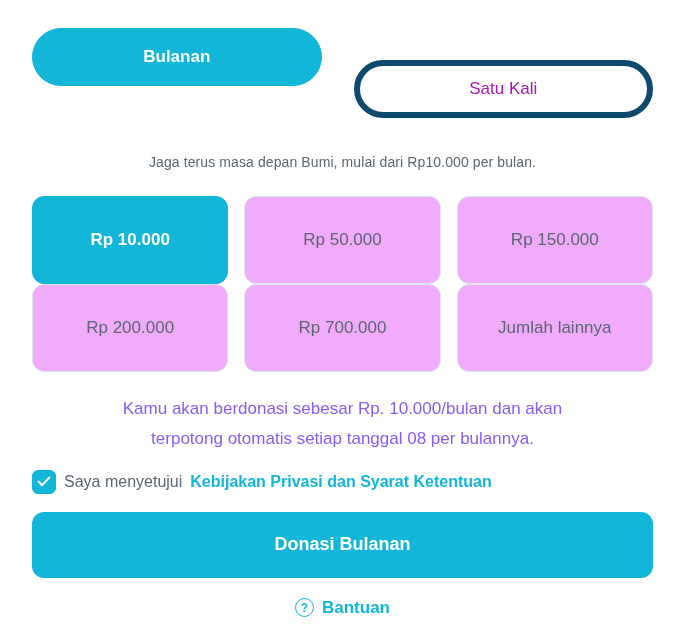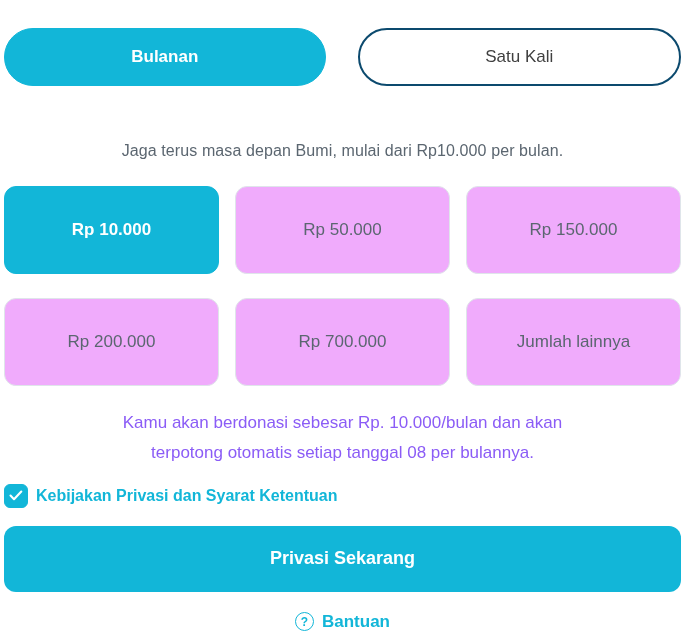--- a/index.html
+++ b/index.html
@@ -8,21 +8,21 @@
     padding: 0;
     width: 685px;
     height: 641px;
     background: #ffffff;
     font-family: "Liberation Sans", sans-serif;
   }
   .page {
     width: 685px;
     height: 641px;
     position: relative;
-    padding: 0 4px;
+    padding: 0 32px;
     background: #ffffff;
   }
 
   
   .tabs {
     display: flex;
     gap: 32px;
     padding-top: 28px;
   }
   .tab {
@@ -37,38 +37,39 @@
     user-select: none;
   }
   .tab.active {
     background: #12b6d8;
     color: #ffffff;
     border: 1px solid #12b6d8;
     font-weight: bold;
   }
   .tab.inactive {
     background: #ffffff;
-    color: #404040;
-    border: 2px solid #0c4a6e;
+    color: #a21caf;
+    border: 6px solid #0c4a6e;
+    margin-top: 32px;
   }
 
   
   .headline {
     text-align: center;
-    font-size: 16px;
+    font-size: 14px;
     color: #5b6670;
-    margin-top: 56px;
+    margin-top: 36px;
     letter-spacing: 0.1px;
   }
 
   
   .amount-grid {
     display: grid;
     grid-template-columns: repeat(3, 1fr);
-    gap: 24px 16px;
+    gap: 0 16px;
     margin-top: 26px;
   }
   .amount {
     height: 88px;
     border-radius: 12px;
     display: flex;
     align-items: center;
     justify-content: center;
     font-size: 17px;
     cursor: pointer;
@@ -204,23 +205,24 @@
     <div>Kamu akan berdonasi sebesar Rp. 10.000/bulan dan akan</div>
     <div>terpotong otomatis setiap tanggal 08 per bulannya.</div>
   </div>
 
   <div class="consent">
     <span class="checkbox">
       <svg width="14" height="11" viewBox="0 0 14 11">
         <path d="M1.5 5.6 L5 9.2 L12.3 1.5" fill="none" stroke="#ffffff" stroke-width="2.1" stroke-linecap="round" stroke-linejoin="round"></path>
       </svg>
     </span>
+    <span>Saya menyetujui </span>
     <a class="consent-link" href="#">Kebijakan Privasi dan Syarat Ketentuan</a>
   </div>
 
-  <button class="cta">Privasi Sekarang</button>
+  <button class="cta">Donasi Bulanan</button>
 
   <div class="help">
     <span class="help-icon">?</span>
     <span>Bantuan</span>
   </div>
 
 </div>
 
 </body></html>

